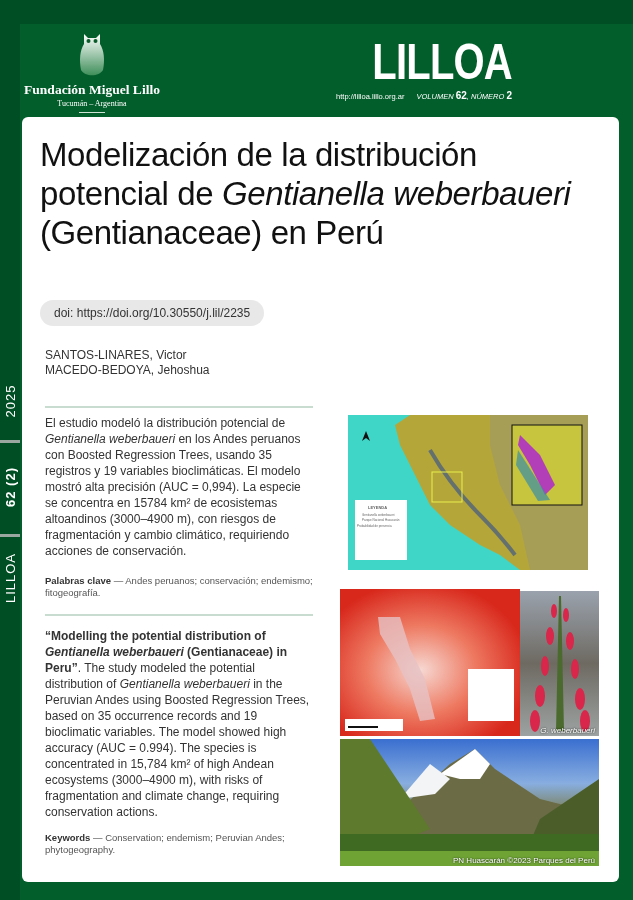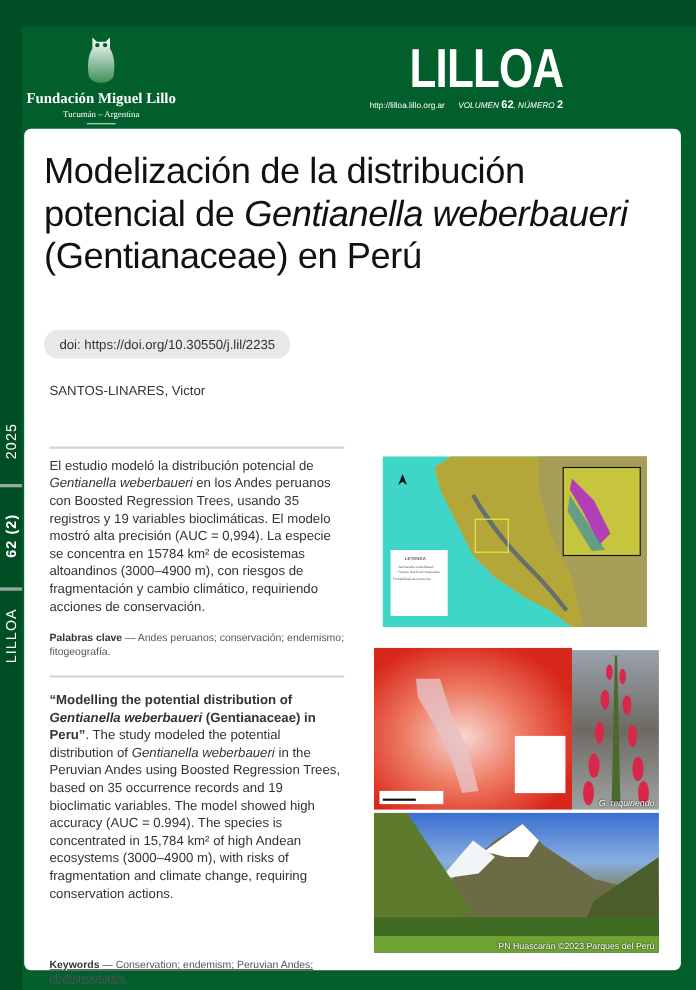--- a/index.html
+++ b/index.html
@@ -87,35 +87,36 @@
   <h1 class="title">
     <span>Modelización de la distribución potencial de </span><i>Gentianella weberbaueri</i><span> (Gentianaceae) en Perú</span>
   </h1>
   <div class="doi">
     <b>doi:</b>
     <span>https://doi.org/10.30550/j.lil/2235</span>
   </div>
 
   <div class="left-col authors">
     <div class="name">SANTOS-LINARES, Victor</div>
+    <div class="name">MACEDO-BEDOYA, Jehoshua</div>
   </div>
   <div class="rule" style="top:289px;"></div>
 
   <p class="left-col abstract" style="top:298px;">
     <span>El estudio modeló la distribución potencial de </span><i>Gentianella weberbaueri</i><span> en los Andes peruanos con Boosted Regression Trees, usando 35 registros y 19 variables bioclimáticas. El modelo mostró alta precisión (AUC = 0,994). La especie se concentra en 15784 km² de ecosistemas altoandinos (3000–4900 m), con riesgos de fragmentación y cambio climático, requiriendo acciones de conservación.</span>
   </p>
   <p class="left-col kw" style="top:458px;">
     <b>Palabras clave</b><span> — Andes peruanos; conservación; endemismo; fitogeografía.</span>
   </p>
   <div class="rule" style="top:497px;"></div>
 
   <p class="left-col abstract" style="top:511px;">
     <b>“Modelling the potential distribution of </b><b><i>Gentianella weberbaueri</i></b><b> (Gentianaceae) in Peru”</b><span>. The study modeled the potential distribution of </span><i>Gentianella weberbaueri</i><span> in the Peruvian Andes using Boosted Regression Trees, based on 35 occurrence records and 19 bioclimatic variables. The model showed high accuracy (AUC = 0.994). The species is concentrated in 15,784 km² of high Andean ecosystems (3000–4900 m), with risks of fragmentation and climate change, requiring conservation actions.</span>
   </p>
-  <p class="left-col kw" style="top:755px;text-decoration:underline;">
+  <p class="left-col kw" style="top:715px;">
     <b>Keywords</b><span> — Conservation; endemism; Peruvian Andes; phytogeography.</span>
   </p>
 
   <div class="fig" style="left:318px;top:288px;width:257px;height:172px;background:#fff;">
     <svg width="257" height="172" viewBox="0 0 257 172">
       <rect x="0" y="0" width="257" height="172" fill="#fff"></rect>
       <rect x="8" y="10" width="240" height="155" fill="#3fd6c8"></rect>
       <path d="M70 10 L248 10 L248 165 L180 165 L160 150 L140 140 L110 120 L90 100 L80 80 L70 60 L60 40 L55 20 Z" fill="#b5a63a"></path>
       <path d="M150 10 L248 10 L248 165 L190 165 L180 120 L160 80 L150 40 Z" fill="#a09a62" opacity="0.7"></path>
       <path d="M90 45 Q110 80 140 110 Q160 130 175 150" stroke="#2e4c8f" stroke-width="4" fill="none" opacity="0.6"></path>
@@ -158,21 +159,21 @@
         <ellipse cx="30" cy="45" rx="4" ry="9"></ellipse>
           <ellipse cx="50" cy="50" rx="4" ry="9"></ellipse>
         <ellipse cx="25" cy="75" rx="4" ry="10"></ellipse>
           <ellipse cx="55" cy="78" rx="4" ry="10"></ellipse>
         <ellipse cx="20" cy="105" rx="5" ry="11"></ellipse>
           <ellipse cx="60" cy="108" rx="5" ry="11"></ellipse>
         <ellipse cx="15" cy="130" rx="5" ry="11"></ellipse>
           <ellipse cx="65" cy="130" rx="5" ry="11"></ellipse>
       </g>
     </svg>
-    <div class="fig-credit" style="font-style:italic;">G. requiriendo</div>
+    <div class="fig-credit" style="font-style:italic;">G. weberbaueri</div>
   </div>
 
   <div class="fig" style="left:318px;top:622px;width:259px;height:127px;background:linear-gradient(180deg,#3a6fd0 0%,#88aee0 35%,#7a7b4a 60%,#3c5a22 100%);">
     <svg width="259" height="127" viewBox="0 0 259 127">
       <path d="M60 70 L110 25 L135 10 L155 30 L200 60 L259 75 L259 127 L0 127 L0 60 Z" fill="#6b6b45"></path>
       <path d="M100 35 L135 10 L150 25 L140 40 L120 40 Z" fill="#fff"></path>
       <path d="M60 60 L90 25 L110 40 L95 55 Z" fill="#f2f4f6"></path>
       <path d="M0 0 L30 0 L90 90 L0 127 Z" fill="#5e7a2d"></path>
       <path d="M200 80 L259 40 L259 127 L180 127 Z" fill="#4b5e2a"></path>
       <rect x="0" y="95" width="259" height="32" fill="#3f6a22"></rect>

